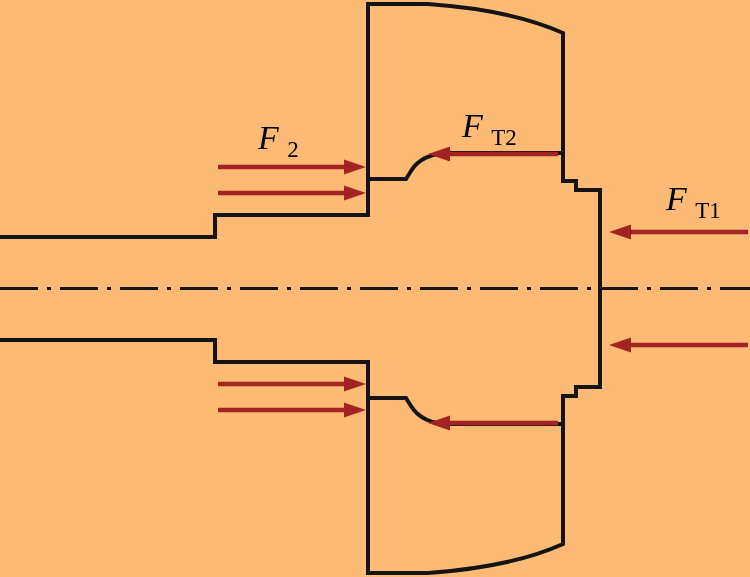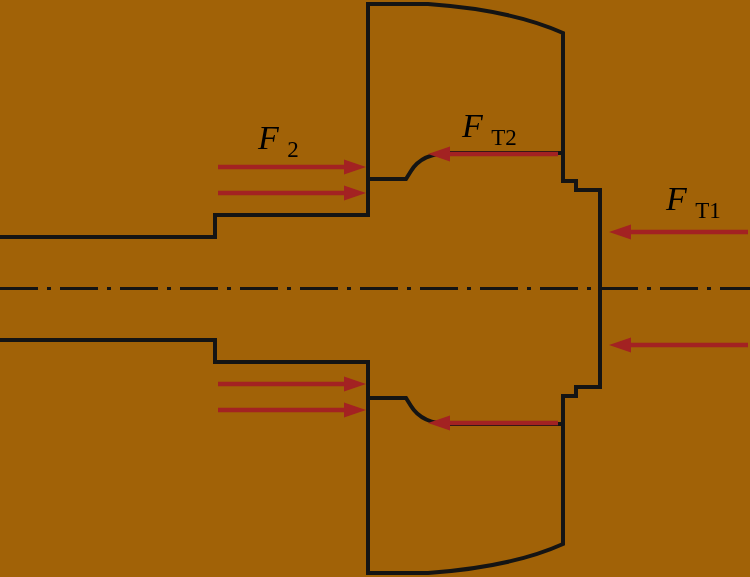--- a/index.html
+++ b/index.html
@@ -4,21 +4,21 @@
 <style>
   html, body {
     margin: 0;
     padding: 0;
     background: #ffffff;
   }
   .stage {
     position: relative;
     width: 750px;
     height: 577px;
-    background: #a16207;
+    background: #fdba74;
     overflow: hidden;
     font-family: "Liberation Serif", serif;
   }
   svg {
     display: block;
   }
 </style>
 </head>
 <body>
 

